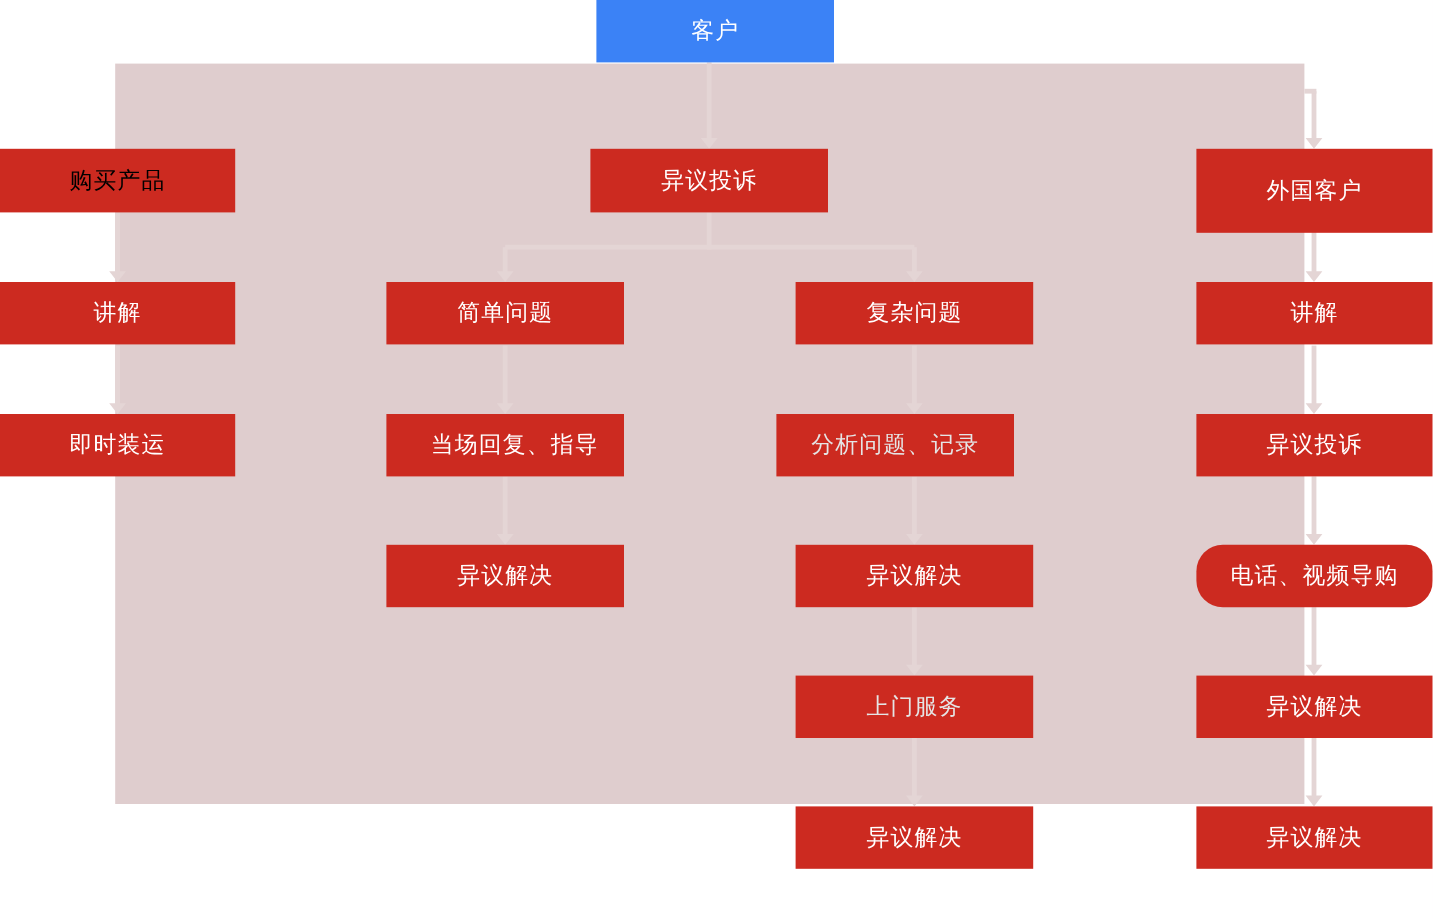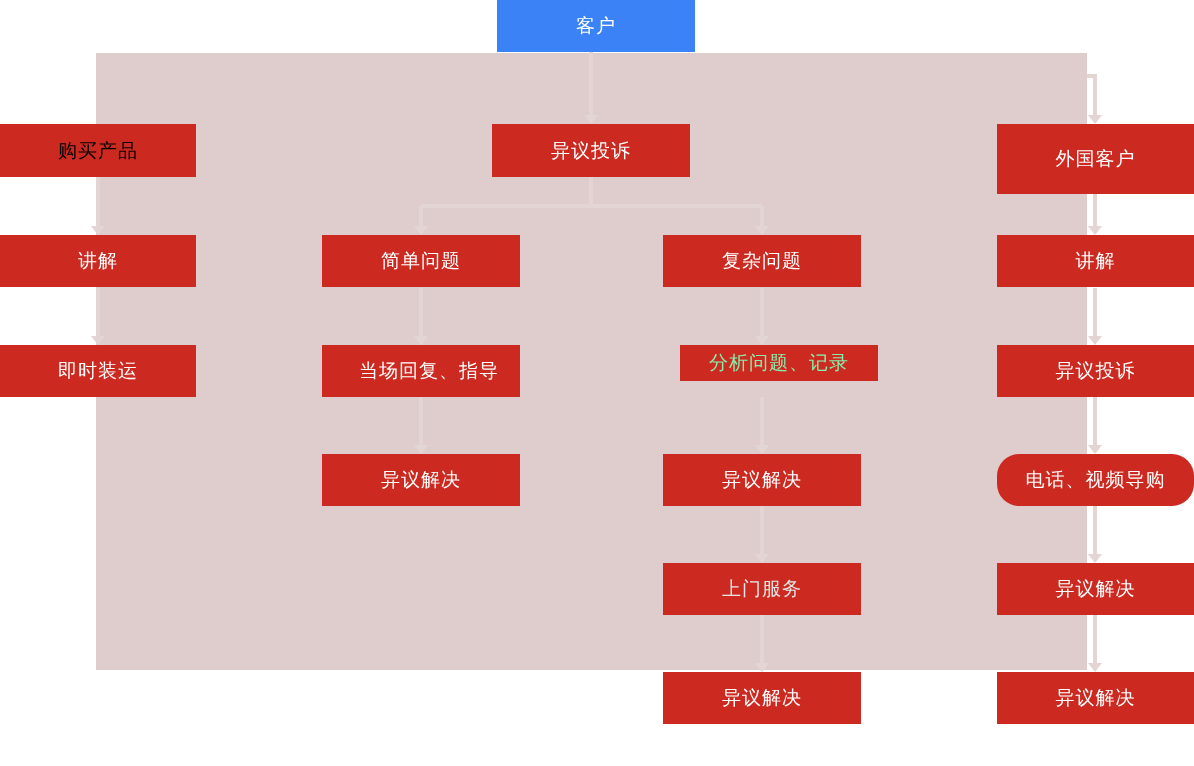--- a/index.html
+++ b/index.html
@@ -94,21 +94,21 @@
       <div class="node" style="left: 497px; top: 0px; width: 198px; height: 52px; background: #3b82f6; color: rgb(255, 255, 255);">客户</div>
       <div class="node" style="left: 0px; top: 124px; width: 196px; height: 53px; background: rgb(204, 42, 32); color: #000000;">购买产品</div>
       <div class="node" style="left: 492px; top: 124px; width: 198px; height: 53px; background: rgb(204, 42, 32); color: rgb(255, 255, 255);">异议投诉</div>
       <div class="node" style="left: 997px; top: 124px; width: 197px; height: 70px; background: rgb(204, 42, 32); color: rgb(255, 255, 255);">外国客户</div>
       <div class="node" style="left: 0px; top: 235px; width: 196px; height: 52px; background: rgb(204, 42, 32); color: rgb(255, 255, 255);">讲解</div>
       <div class="node" style="left: 322px; top: 235px; width: 198px; height: 52px; background: rgb(204, 42, 32); color: rgb(255, 255, 255); text-align: right;">简单问题</div>
       <div class="node" style="left: 663px; top: 235px; width: 198px; height: 52px; background: rgb(204, 42, 32); color: rgb(255, 255, 255);">复杂问题</div>
       <div class="node" style="left: 997px; top: 235px; width: 197px; height: 52px; background: rgb(204, 42, 32); color: rgb(255, 255, 255);">讲解</div>
       <div class="node" style="left: 0px; top: 345px; width: 196px; height: 52px; background: rgb(204, 42, 32); color: #ffffff;">即时装运</div>
       <div class="node" style="left: 322px; top: 345px; width: 198px; height: 52px; background: rgb(204, 42, 32); color: rgb(255, 255, 255); padding-left: 16px;">当场回复、指导</div>
-      <div class="node" style="left: 680px; top: 345px; width: 198px; height: 36px; background: rgb(204, 42, 32); color: #86efac;">分析问题、记录</div>
+      <div class="node" style="left: 647px; top: 345px; width: 198px; height: 52px; background: rgb(204, 42, 32); color: #e5e5e5;">分析问题、记录</div>
       <div class="node" style="left: 997px; top: 345px; width: 197px; height: 52px; background: rgb(204, 42, 32); color: rgb(255, 255, 255);">异议投诉</div>
       <div class="node" style="left: 322px; top: 454px; width: 198px; height: 52px; background: rgb(204, 42, 32); color: rgb(255, 255, 255);">异议解决</div>
       <div class="node" style="left: 663px; top: 454px; width: 198px; height: 52px; background: rgb(204, 42, 32); color: rgb(255, 255, 255);">异议解决</div>
       <div class="node" style="left: 997px; top: 454px; width: 197px; height: 52px; background: rgb(204, 42, 32); color: rgb(255, 255, 255); border-radius: 22px;">电话、视频导购</div>
       <div class="node" style="left: 663px; top: 563px; width: 198px; height: 52px; background: rgb(204, 42, 32); color: #e5e5e5;">上门服务</div>
       <div class="node" style="left: 997px; top: 563px; width: 197px; height: 52px; background: rgb(204, 42, 32); color: rgb(255, 255, 255);">异议解决</div>
       <div class="node" style="left: 663px; top: 672px; width: 198px; height: 52px; background: rgb(204, 42, 32); color: rgb(255, 255, 255);">异议解决</div>
       <div class="node" style="left: 997px; top: 672px; width: 197px; height: 52px; background: rgb(204, 42, 32); color: rgb(255, 255, 255);">异议解决</div>
     </div>
 </div>

